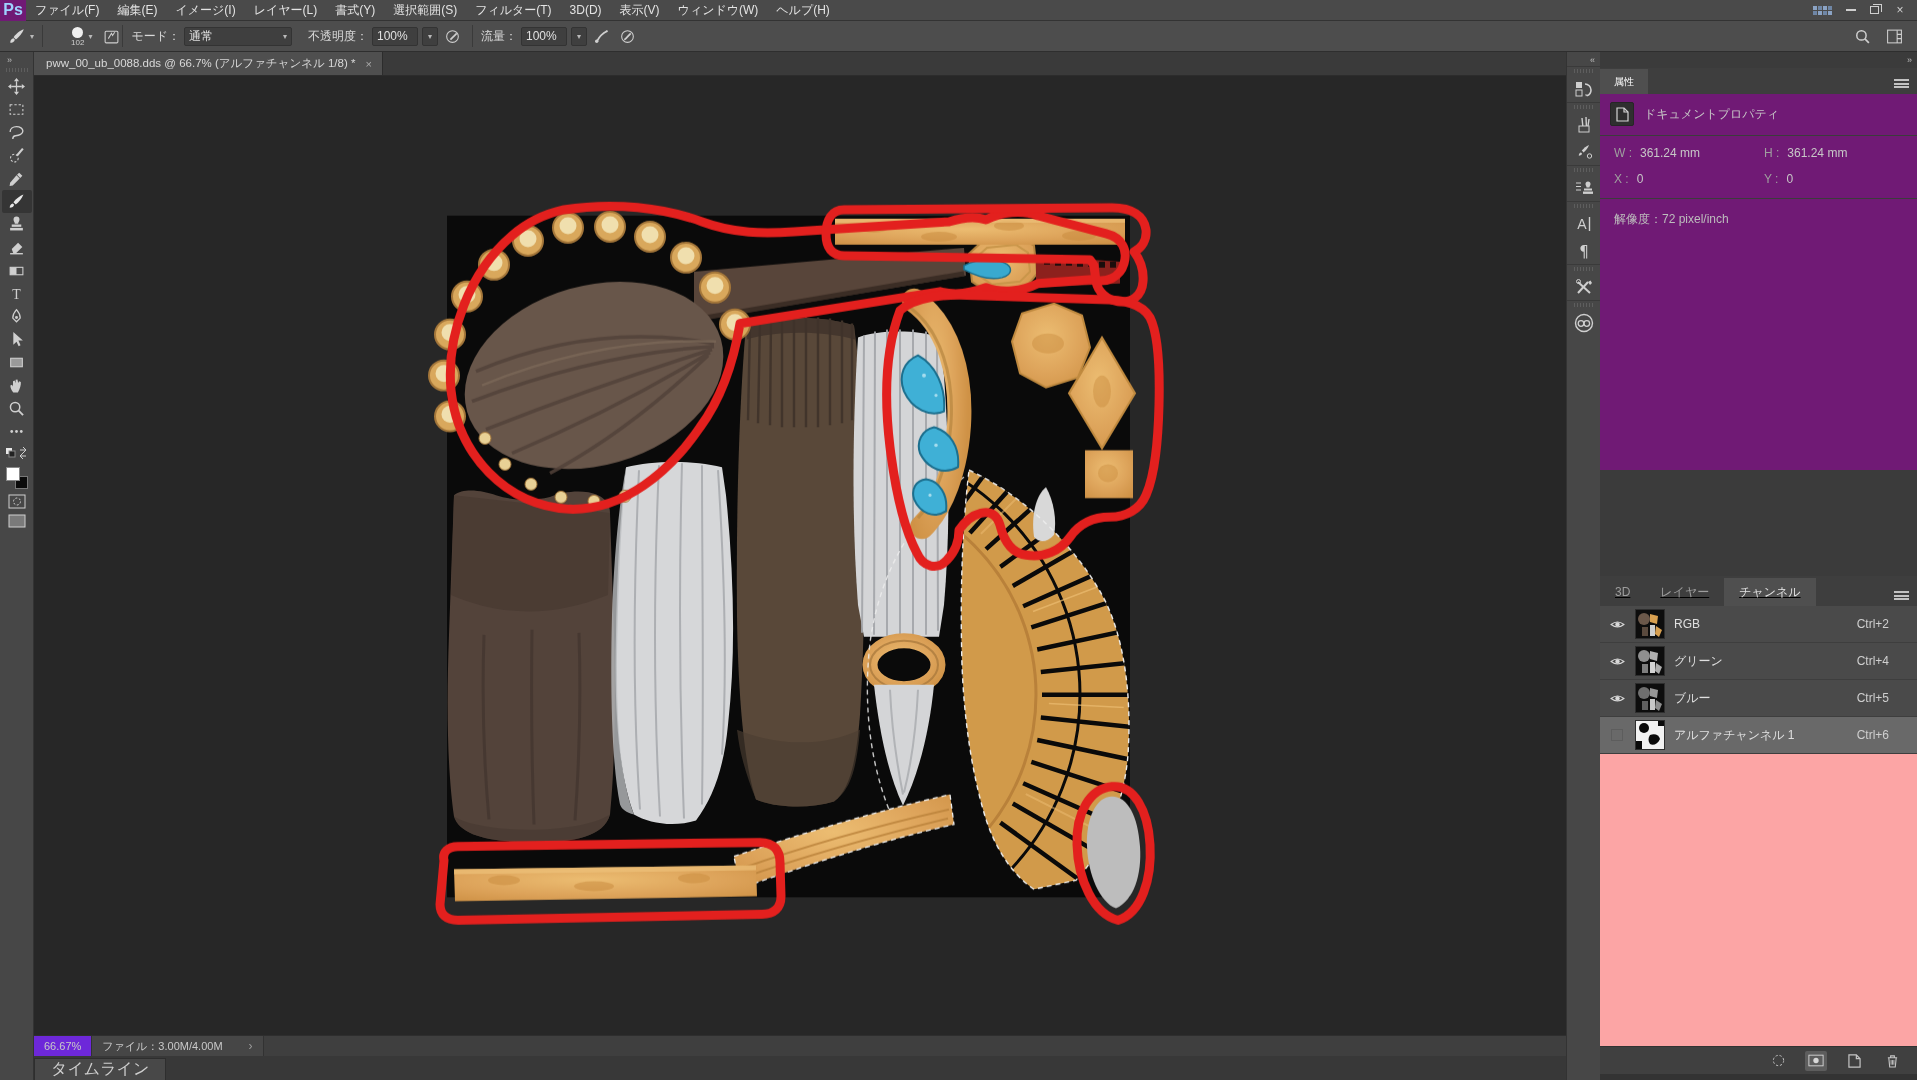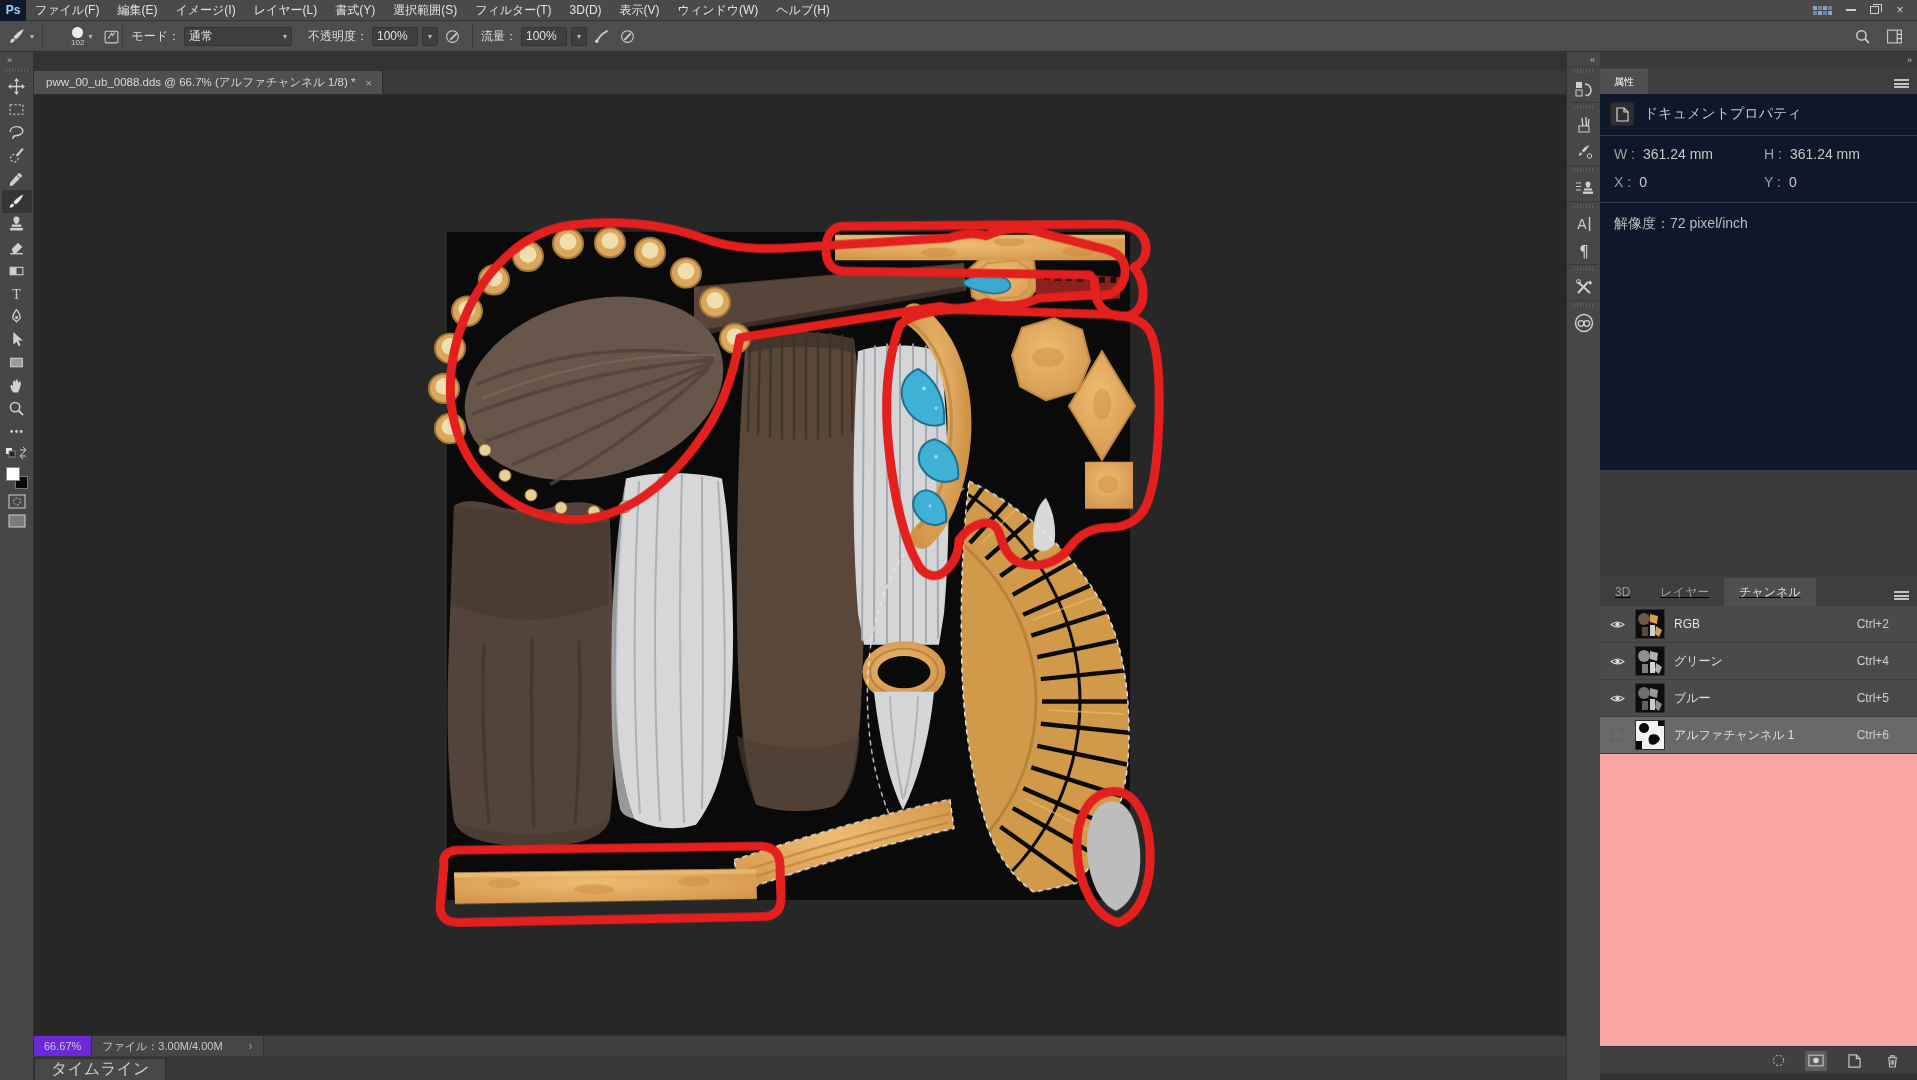--- a/index.html
+++ b/index.html
@@ -2,21 +2,21 @@
 <html><head>
 <meta charset="utf-8">
 <style>
   * { margin:0; padding:0; box-sizing:border-box; }
   html,body { width:1917px; height:1080px; overflow:hidden; background:#333;
     font-family:"Liberation Sans","DejaVu Sans",sans-serif; -webkit-font-smoothing:antialiased; }
   .app { width:1917px; height:1080px; display:flex; flex-direction:column; }
 
   
   .menubar { height:21px; background:#4a4a4a; display:flex; align-items:center; border-bottom:1px solid #333; }
-  .ps-logo { width:26px; height:21px; background:#0f172a; color:#9ed2ff; font-weight:bold; font-size:12px;
+  .ps-logo { width:26px; height:21px; background:#701a75; color:#9ed2ff; font-weight:bold; font-size:16px;
     display:flex; align-items:center; justify-content:center; }
   .menu-items { display:flex; align-items:center; height:100%; }
   .menu-item { color:#e3e3e3; font-size:12px; padding:0 9px; height:100%; display:flex; align-items:center; cursor:default; }
   .win-controls { margin-left:auto; display:flex; align-items:center; gap:14px; padding-right:10px; }
   .tiles { display:grid; grid-template-columns:repeat(4,4px); grid-auto-rows:4px; gap:1px; }
   .tiles i { background:#8ba3c4; }
   .tiles i.dim { background:#6f86a5; }
   .wc { color:#cfcfcf; font-size:12px; width:14px; text-align:center; }
   .wc-min { width:10px; height:2px; background:#cfcfcf; }
   .wc-restore { width:9px; height:8px; border:1px solid #cfcfcf; position:relative; }
@@ -46,21 +46,21 @@
   .tool { width:30px; height:23px; display:flex; align-items:center; justify-content:center; border-radius:2px; position:relative; }
   .tool.selected { background:#353535; }
   .tool svg { display:block; }
   .tb-bottom { margin-top:4px; display:flex; flex-direction:column; align-items:center; gap:5px; }
   .fgbg { position:relative; width:22px; height:22px; margin-top:2px; }
   .fgbg .bg { position:absolute; right:0; bottom:0; width:13px; height:13px; background:#0a0a0a; border:1px solid #777; }
   .fgbg .fg { position:absolute; left:0; top:0; width:14px; height:14px; background:#fff; border:1px solid #888; }
 
   
   .docarea { flex:1; display:flex; flex-direction:column; min-width:0; }
-  .tabbar { height:24px; background:#3a3a3a; display:flex; align-items:flex-start; border-bottom:1px solid #2c2c2c;margin-top:19px; }
+  .tabbar { height:24px; background:#3a3a3a; display:flex; align-items:flex-start; border-bottom:1px solid #2c2c2c; }
   .doctab { height:23px; background:#4f4f4f; border-right:1px solid #2c2c2c; display:flex; align-items:center; gap:10px;
     padding:0 10px 0 12px; font-size:11.5px; color:#d8d8d8; }
   .doctab .close { color:#aaa; font-size:11px; }
   .canvas { flex:1; position:relative; background:#272727; min-height:0; }
   .canvas svg { position:absolute; inset:0; width:100%; height:100%; }
 
   .statusbar { height:21px; background:#3f3f3f; border-top:1px solid #2e2e2e; display:flex; align-items:center; font-size:11px; color:#c9c9c9; }
   .status-seg { height:100%; display:flex; align-items:center; padding:0 10px; background:#6d28d9; border-right:1px solid #323232; }
   .status-file { background:#464646; gap:26px; }
   .status-exp { color:#9b9b9b; font-size:12px; }
@@ -78,21 +78,21 @@
 
   
   .panels { width:317px; background:#3b3b3b; display:flex; flex-direction:column; }
   .panels-header { height:16px; display:flex; justify-content:flex-end; align-items:center; padding-right:6px;
     color:#bdbdbd; font-size:9px; letter-spacing:-1px; background:#3b3b3b; }
   .ptabs { height:26px; background:#3e3e3e; display:flex; align-items:flex-end; }
   .ptab { height:25px; padding:0 14px; background:#4f4f4f; display:flex; align-items:center; font-size:10px; color:#ffffff; }
   .ptab-menu { margin-left:auto; padding:0 8px 6px 0; }
   .hamb { width:15px; height:9px; border-top:2px solid #c2c2c2; border-bottom:2px solid #c2c2c2; }
   .hamb i { display:block; margin-top:2px; height:2px; background:#c2c2c2; }
-  .props-body { height:376px; background:#0f172a; font-size:14px; color:#c7c7c7; }
+  .props-body { height:376px; background:#701a75; font-size:12px; color:#c7c7c7; }
   .props-row1 { display:flex; align-items:center; gap:10px; padding:8px 10px 9px 10px; border-bottom:1px solid #3c3c3c; }
   .doc-icon-box { width:24px; height:24px; background:#2f2f2f; border:1px solid #262626; border-radius:2px;
     display:flex; align-items:center; justify-content:center; }
   .props-grid { padding:10px 14px 4px 14px; display:grid; grid-template-columns:150px 1fr; row-gap:12px; }
   .pv { display:flex; gap:8px; }
   .pv .lab { color:#9f9f9f; }
   .props-res { padding:12px 14px; border-top:1px solid #3c3c3c; margin-top:8px; color:#bdbdbd; }
   .panels-gap { height:106px; background:#3b3b3b; }
 
   .ch-tabs { height:30px; background:#3e3e3e; display:flex; align-items:flex-end;text-decoration:underline; }

